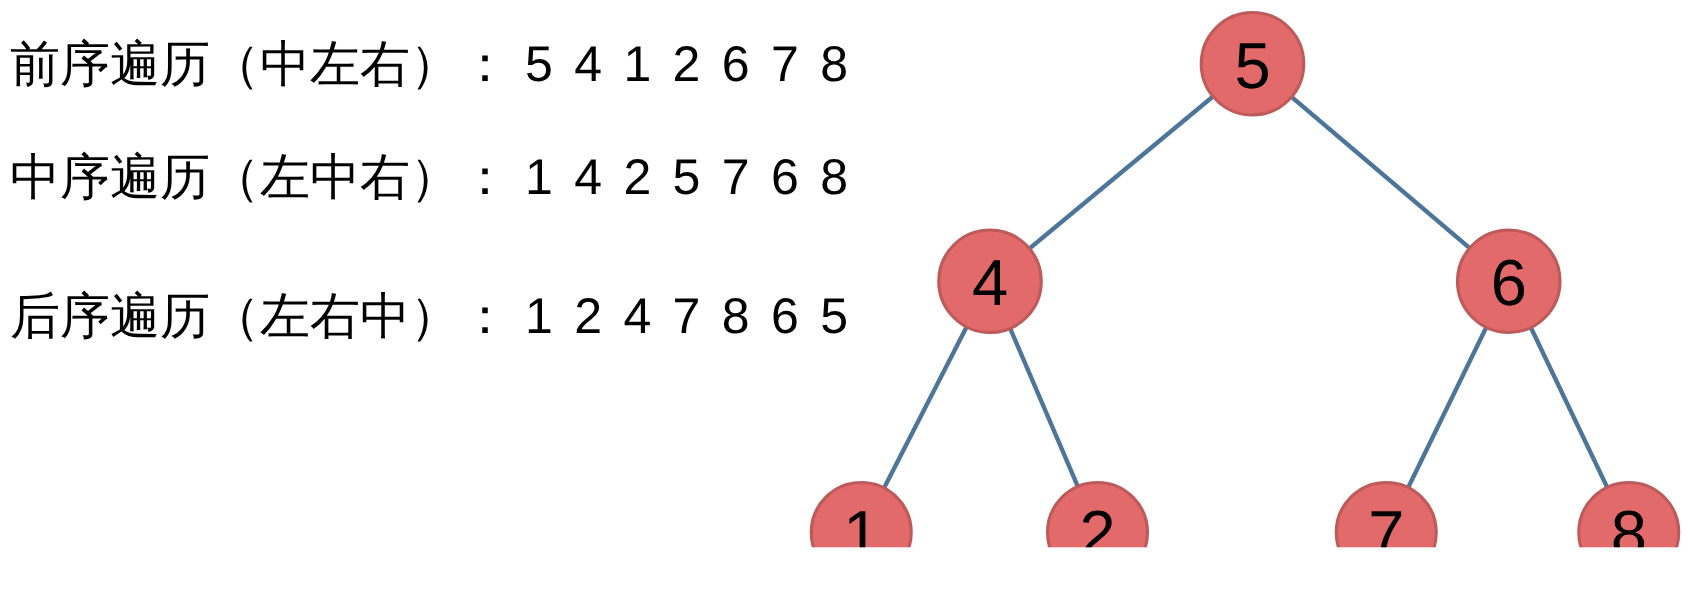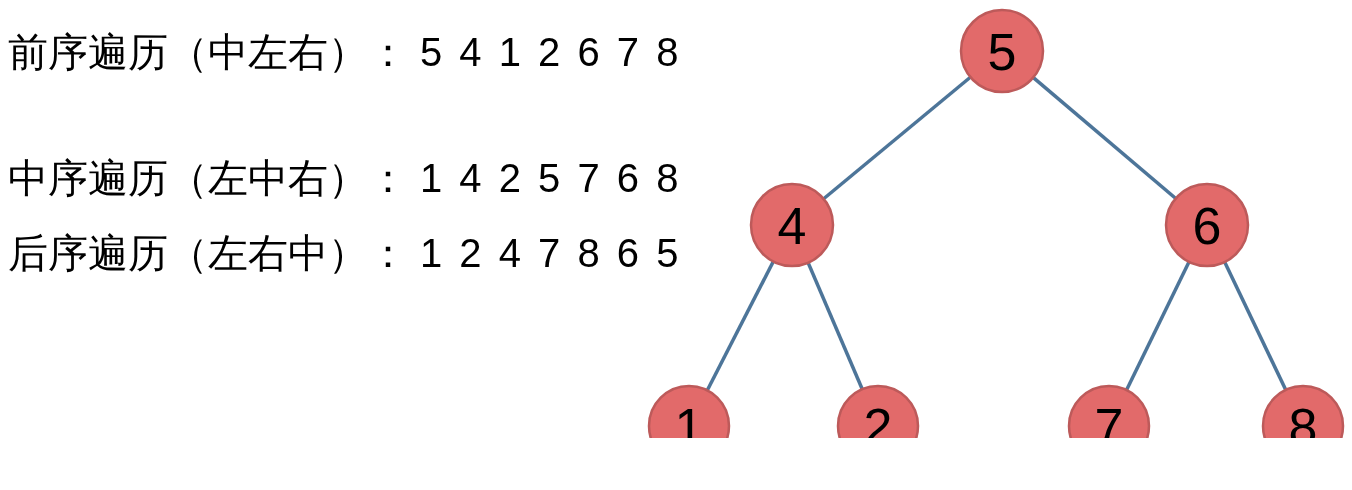--- a/index.html
+++ b/index.html
@@ -23,21 +23,21 @@
   .trav-row {
     position: absolute;
     left: 0;
     white-space: nowrap;
     color: #000000;
     font-size: 40px;
     line-height: 48px;
     font-weight: 500;
   }
   .trav-row.row-0 { top: 28px; }
-  .trav-row.row-1 { top: 118px; margin-top: 36px; }
+  .trav-row.row-1 { top: 118px; }
   .trav-row.row-2 { top: 205px; margin-top: 24px; }
   .trav-label {
     letter-spacing: 0px;
   }
   .trav-seq {
     margin-left: 12px;
     letter-spacing: 3px;
     font-weight: 400;
   }
   svg.tree {

